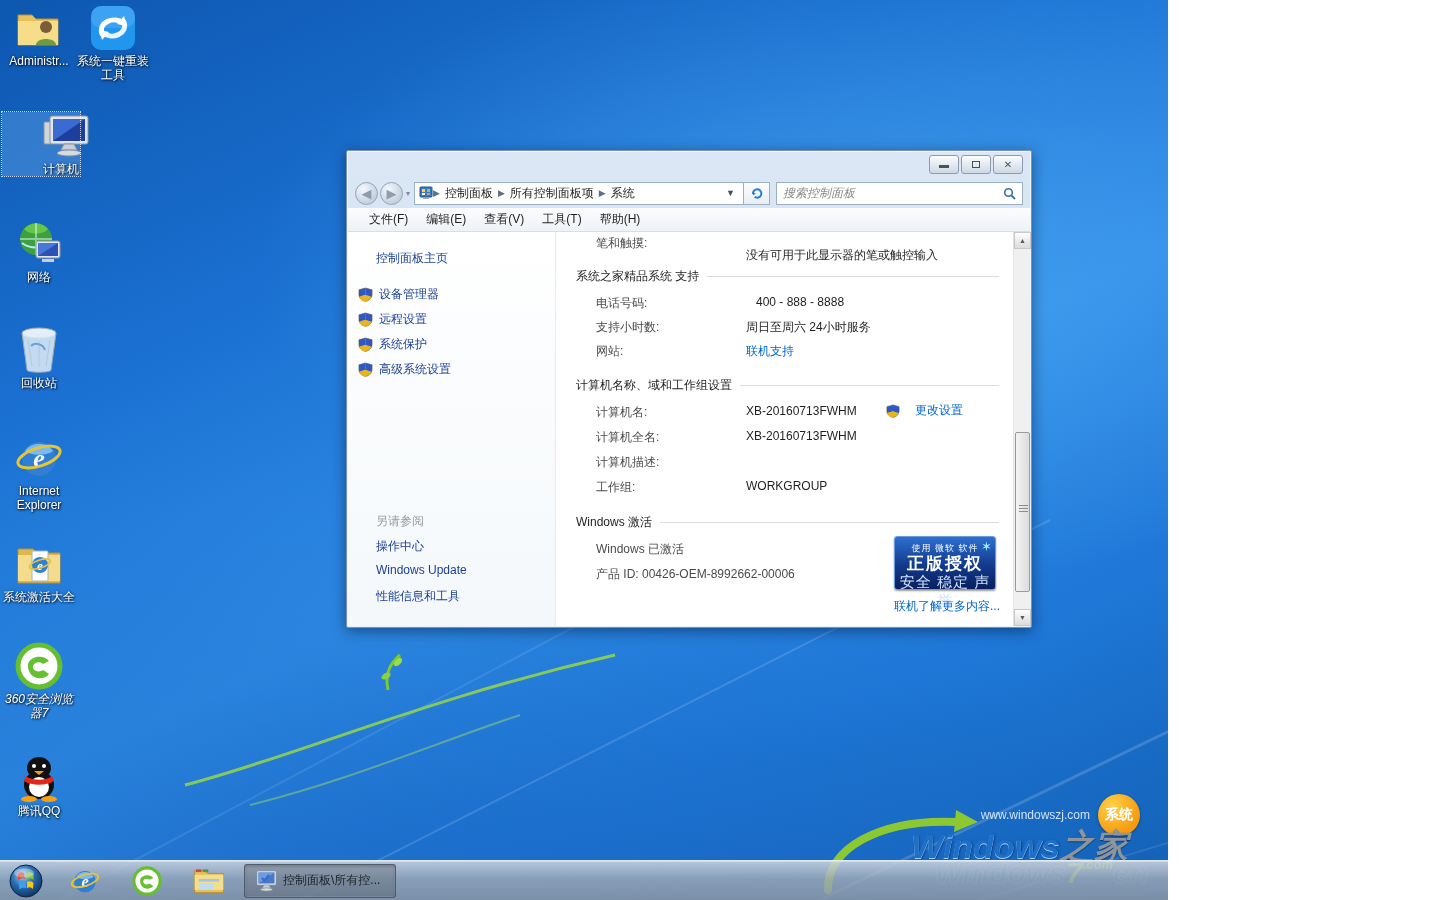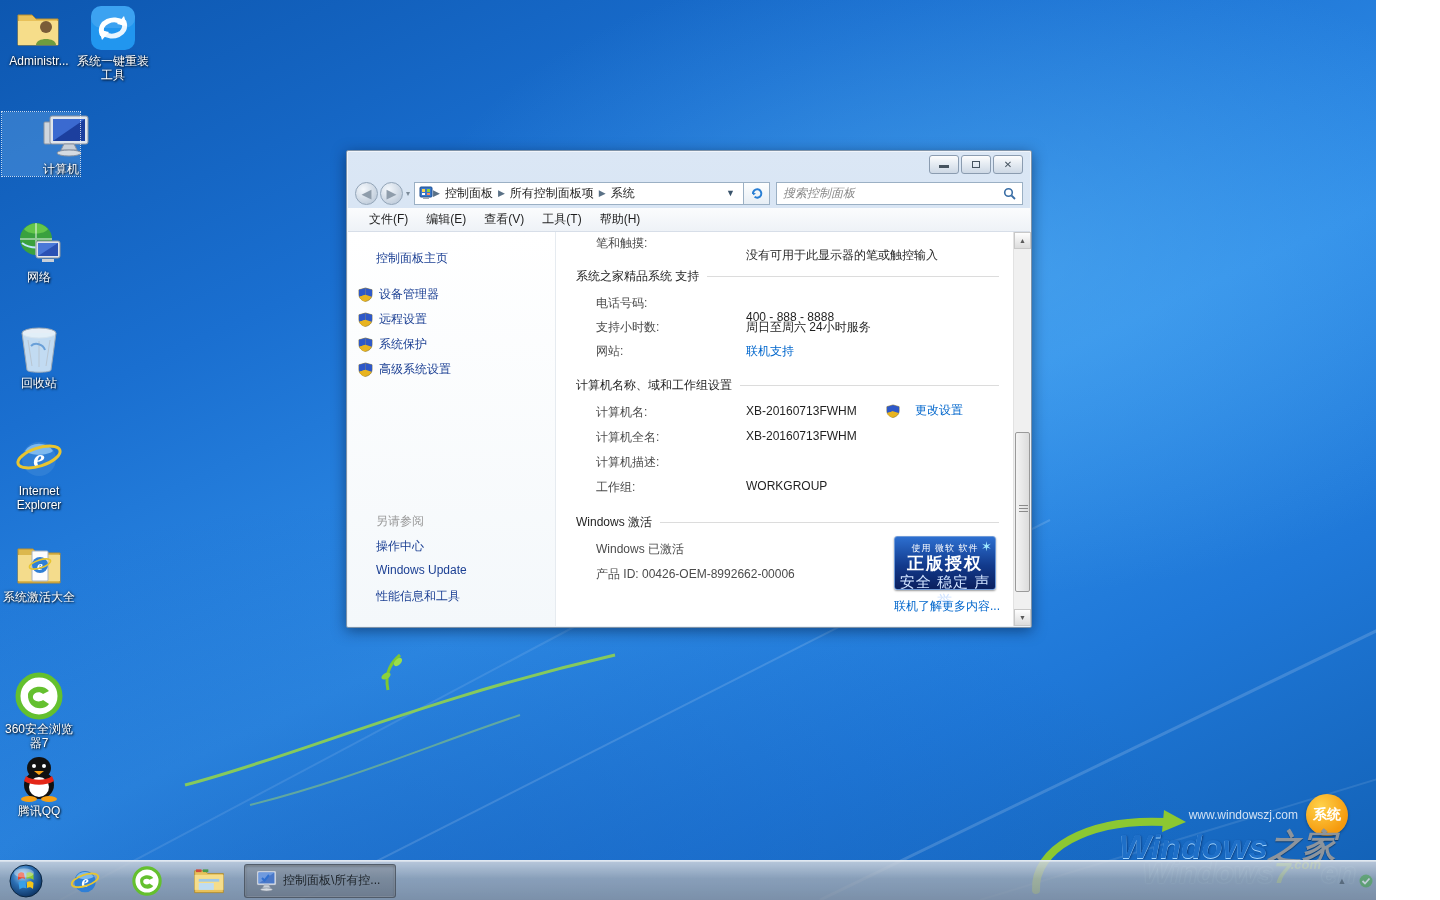--- a/index.html
+++ b/index.html
@@ -1,18 +1,18 @@
 <!DOCTYPE html>
 <html><head>
 <meta charset="utf-8">
 <style>
   * { margin:0; padding:0; box-sizing:border-box; }
   html,body { width:1440px; height:900px; overflow:hidden; }
   body { font-family:"Liberation Sans","DejaVu Sans",sans-serif; }
-  #screen { position:relative; width:1376px; height:900px; overflow:hidden;
+  #screen { position:relative; width:1168px; height:900px; overflow:hidden;
     background:
       radial-gradient(ellipse 900px 500px at 72% 30%, rgba(90,180,245,.50), rgba(90,180,245,0) 65%),
       radial-gradient(ellipse 1200px 700px at 30% 110%, rgba(20,90,180,.55), rgba(20,90,180,0) 70%),
       linear-gradient(155deg,#0d57b0 0%,#1a6fd0 28%,#2f8de8 55%,#1f78d8 76%,#1260b4 100%);
   }
   svg { display:block; }
 
   
   .dicon { position:absolute; width:78px; text-align:center; cursor:default; }
   .dicon .ic { width:48px; height:48px; margin:0 auto 2px; display:flex; align-items:center; justify-content:center; }
@@ -216,21 +216,21 @@
           <path d="M2 12 h42 v26 H2 z" fill="#f4dc8c"></path>
           <rect x="16" y="8" width="16" height="30" rx="1" fill="#fdfdfd" stroke="#aab4be"></rect>
           <circle cx="24" cy="22" r="8" fill="#2f7fd6"></circle>
           <text x="24" y="27" font-size="13" font-weight="bold" fill="#fff" text-anchor="middle" font-family="serif" font-style="italic">e</text>
           <ellipse cx="24" cy="21" rx="11" ry="4" fill="none" stroke="#e8c530" stroke-width="1.6" transform="rotate(-18 24 21)"></ellipse>
         </svg>
     </div>
     <div class="lbl">系统激活大全</div>
   </div>
 
-  <div class="dicon" style="left:0;top:672px;">
+  <div class="dicon" style="left:0;top:642px;font-style:italic;">
     <div class="ic">
       <svg width="48" height="48" viewBox="0 0 48 48">
           <circle cx="24" cy="24" r="21" fill="#fff"></circle>
           <circle cx="24" cy="24" r="21" fill="none" stroke="#64c02e" stroke-width="5"></circle>
           <path d="M13 22 c2-8 16-10 21-3 l-6 3 c-3-3-9-2-10 2 -1 5 6 7 10 4 l6 4 c-6 8-22 5-21-10" fill="#64c02e"></path>
         </svg>
     </div>
     <div class="lbl">360安全浏览器7</div>
   </div>
 
@@ -367,21 +367,21 @@
 
       <div class="content">
         <span class="row-label" style="top:3px;">笔和触摸:</span>
         <span class="row-value" style="top:15px;text-align:center;">没有可用于此显示器的笔或触控输入</span>
 
         <div class="sect-hdr" style="top:36px;">
           <span>系统之家精品系统 支持</span>
             <span class="line"></span>
         </div>
         <span class="row-label" style="top:63px;">电话号码:</span>
-        <span class="row-value" style="top:78px;">400 - 888 - 8888</span>
+        <span class="row-value" style="top:63px;margin-left:10px;">400 - 888 - 8888</span>
         <span class="row-label" style="top:87px;">支持小时数:</span>
         <span class="row-value" style="top:87px;">周日至周六  24小时服务</span>
         <span class="row-label" style="top:111px;">网站:</span>
         <a class="link row-value" style="top:111px;">联机支持</a>
 
         <div class="sect-hdr" style="top:145px;">
           <span>计算机名称、域和工作组设置</span>
             <span class="line"></span>
         </div>
         <span class="row-label" style="top:172px;">计算机名:</span>

